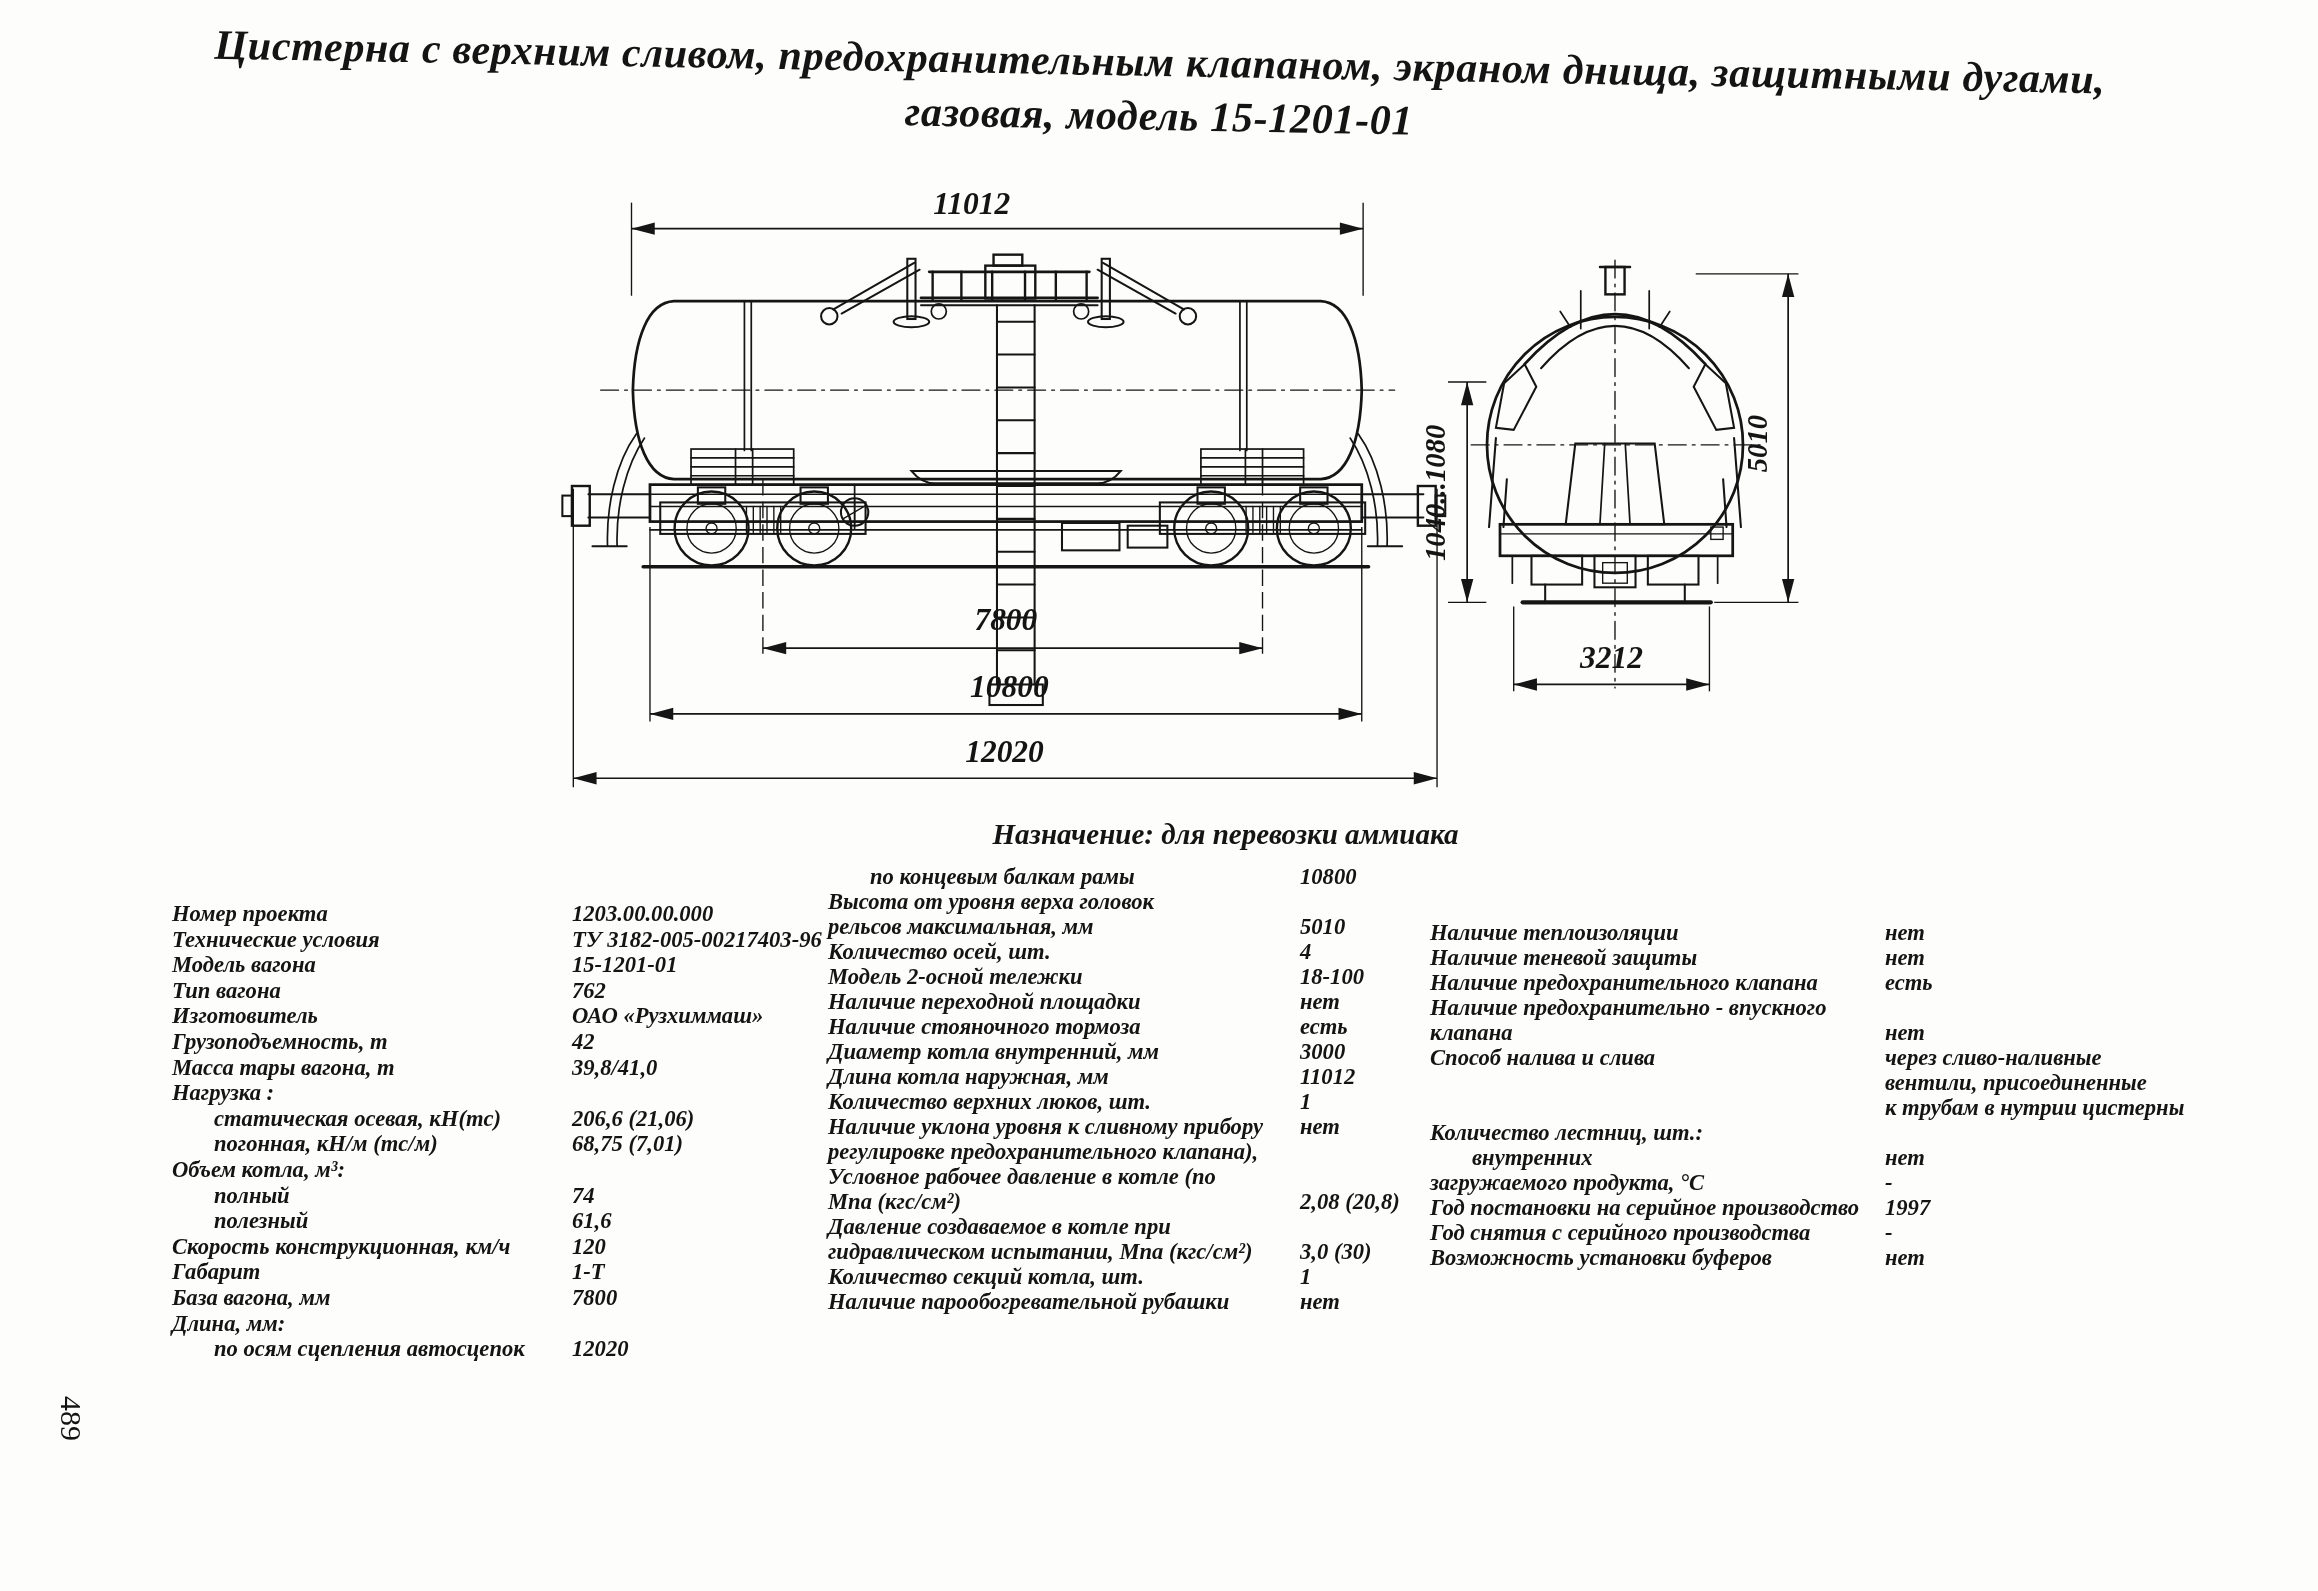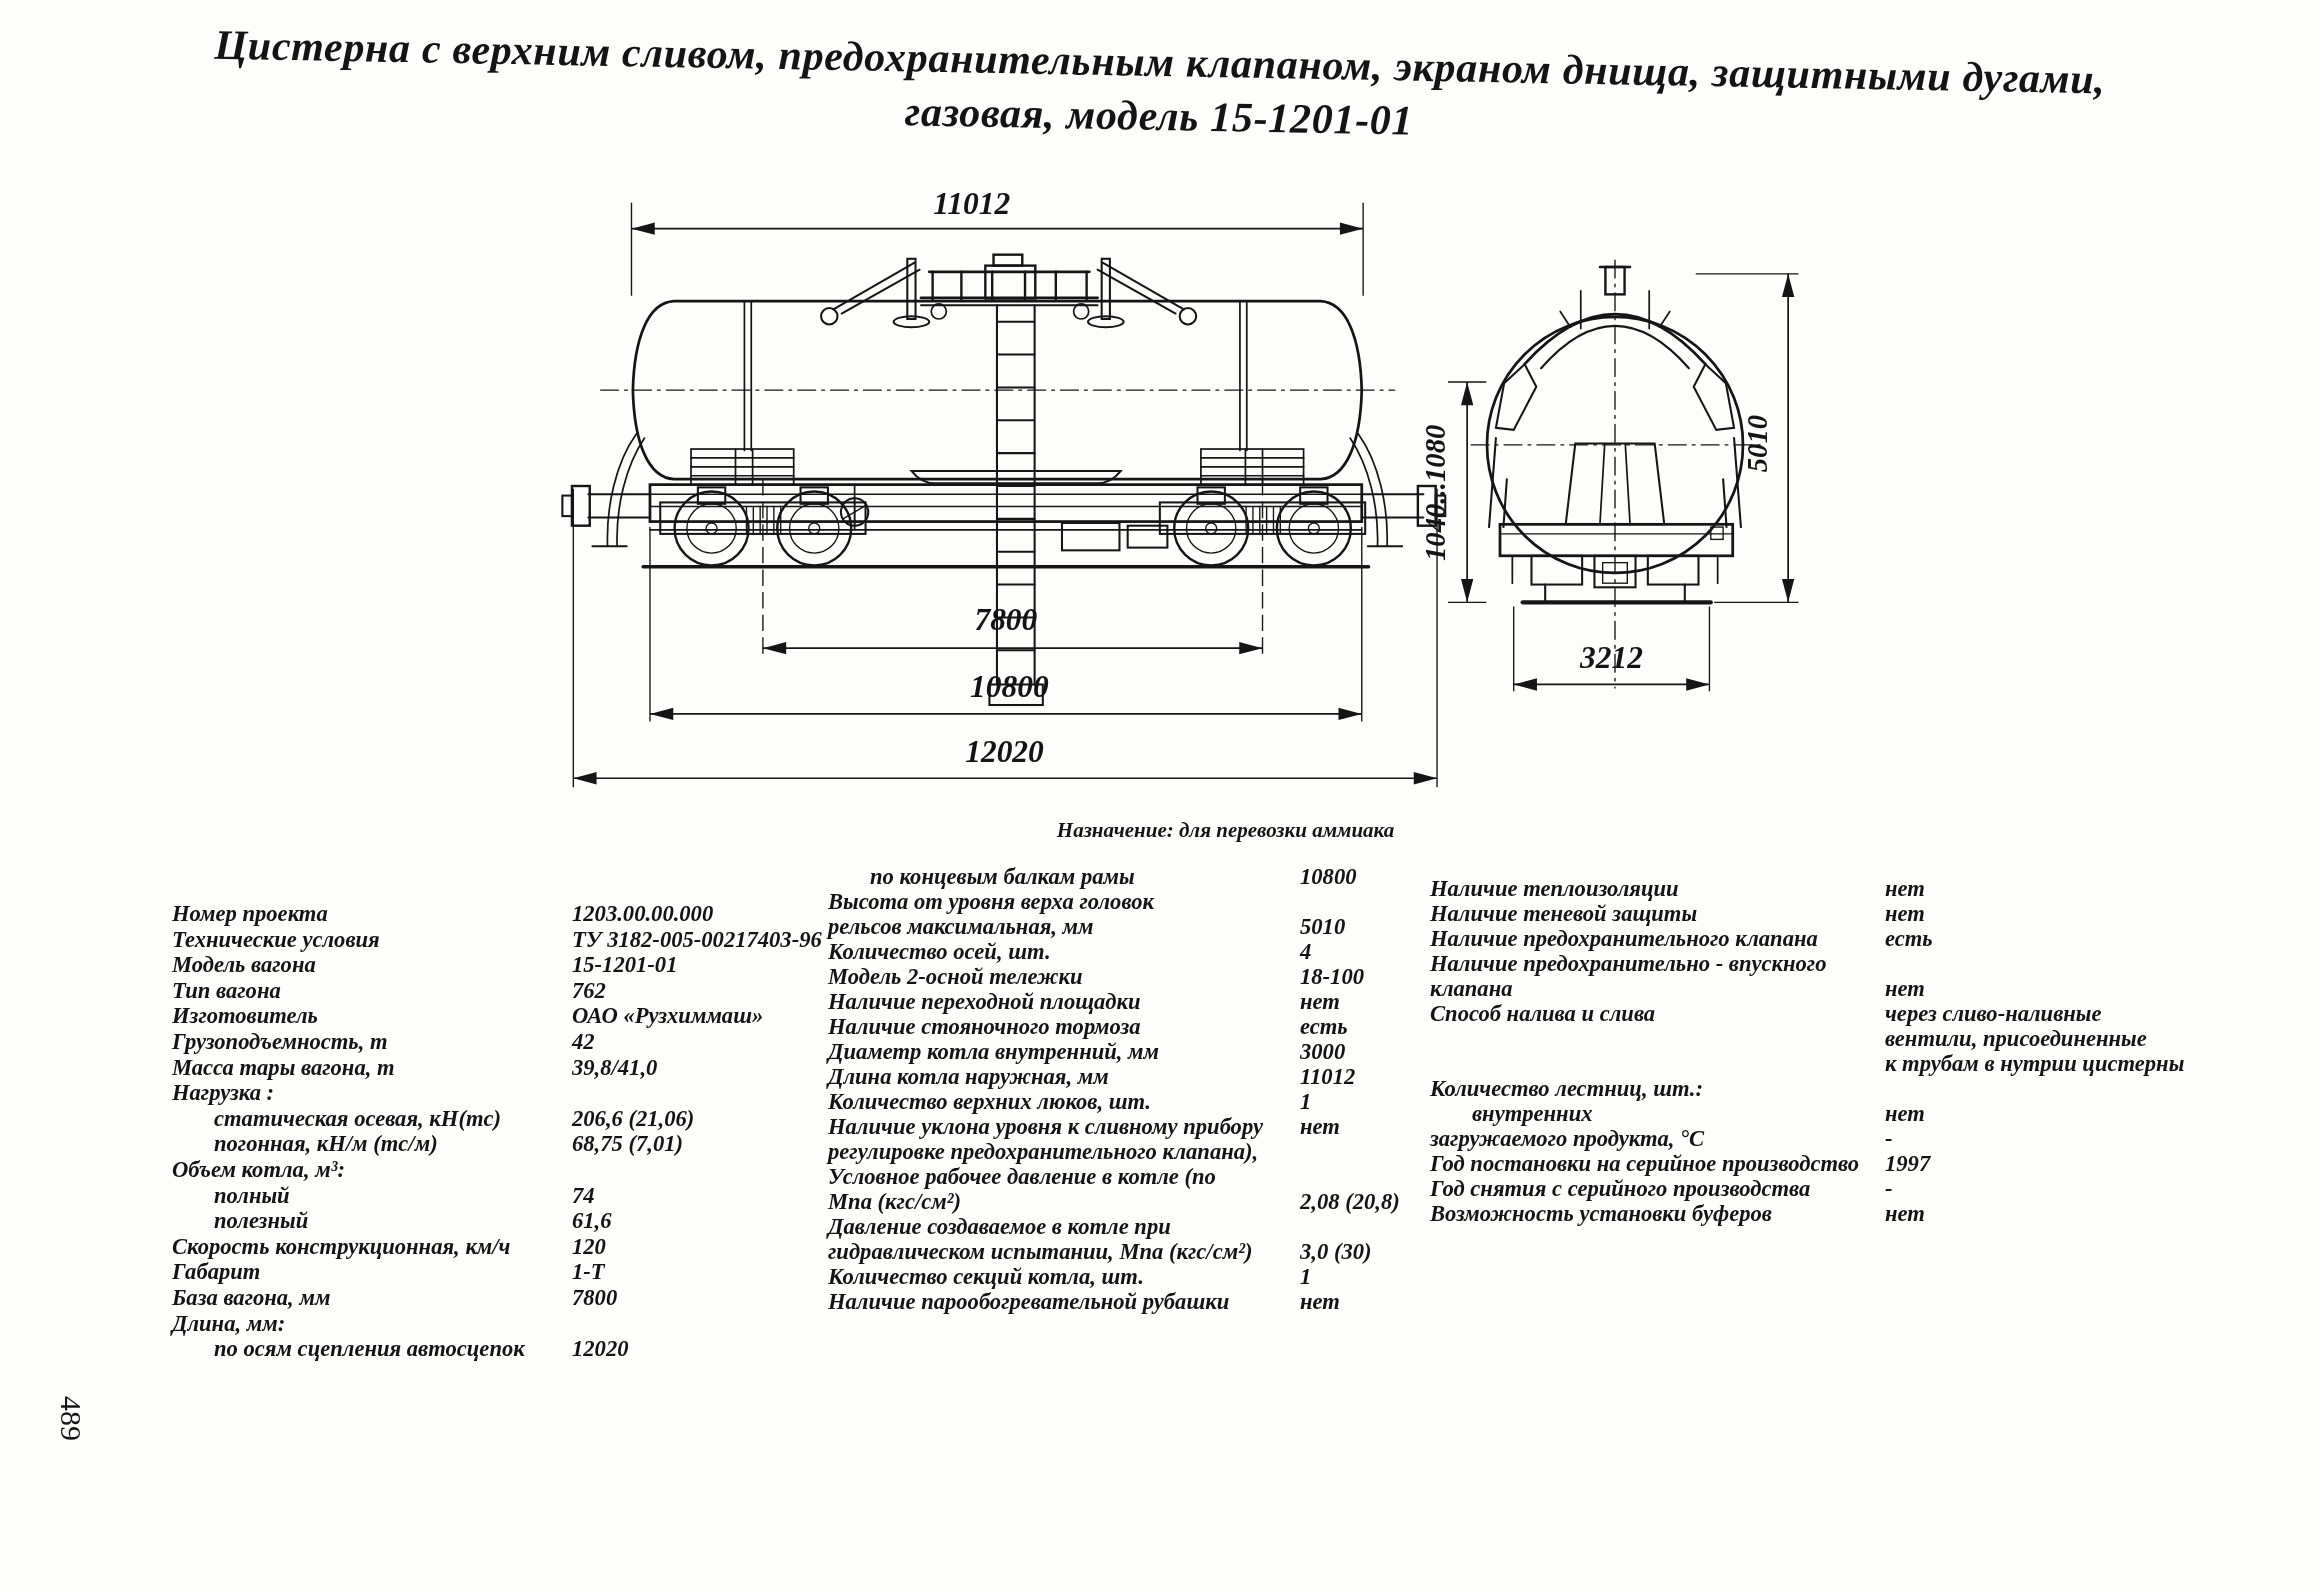--- a/index.html
+++ b/index.html
@@ -8,21 +8,21 @@
     background:#fdfdfb;color:#141414;
     font-family:"Liberation Serif", serif;
   }
   .title{
     position:absolute;left:0;right:0;top:36px;text-align:center;
     font-size:42px;font-weight:700;font-style:italic;line-height:1.28;
     transform:rotate(1.05deg);letter-spacing:0.7px;
   }
   .purpose{
     position:absolute;left:849px;top:818px;width:753px;text-align:center;
-    font-size:21px;font-weight:700;font-style:italic;
+    font-size:29px;font-weight:700;font-style:italic;
   }
   .pagenum{
     position:absolute;left:88px;top:1396px;
     font-size:30px;font-weight:400;
     transform:rotate(90deg);transform-origin:left top;
   }
   .drawing{position:absolute;left:561px;top:178px;}
   .dim{
     font-family:"Liberation Serif",serif;font-style:italic;font-weight:600;
     font-size:46px;fill:#141414;stroke:none;
@@ -481,21 +481,21 @@
       <div class="spec-label">Количество секций котла, шт.</div>
       <div class="spec-value">1</div>
     </div>
 
     <div class="spec-row">
       <div class="spec-label">Наличие парообогревательной рубашки</div>
       <div class="spec-value">нет</div>
     </div>
   </div>
 
-<div class="spec-col" style="left:1430px;top:876px;width:814px;--valx:455px;--rowh:25px;">
+<div class="spec-col" style="left:1430px;top:920px;width:814px;--valx:455px;--rowh:25px;">
 
     <div class="spec-row">
       <div class="spec-label">Наличие теплоизоляции</div>
       <div class="spec-value">нет</div>
     </div>
 
     <div class="spec-row">
       <div class="spec-label">Наличие теневой защиты</div>
       <div class="spec-value">нет</div>
     </div>

